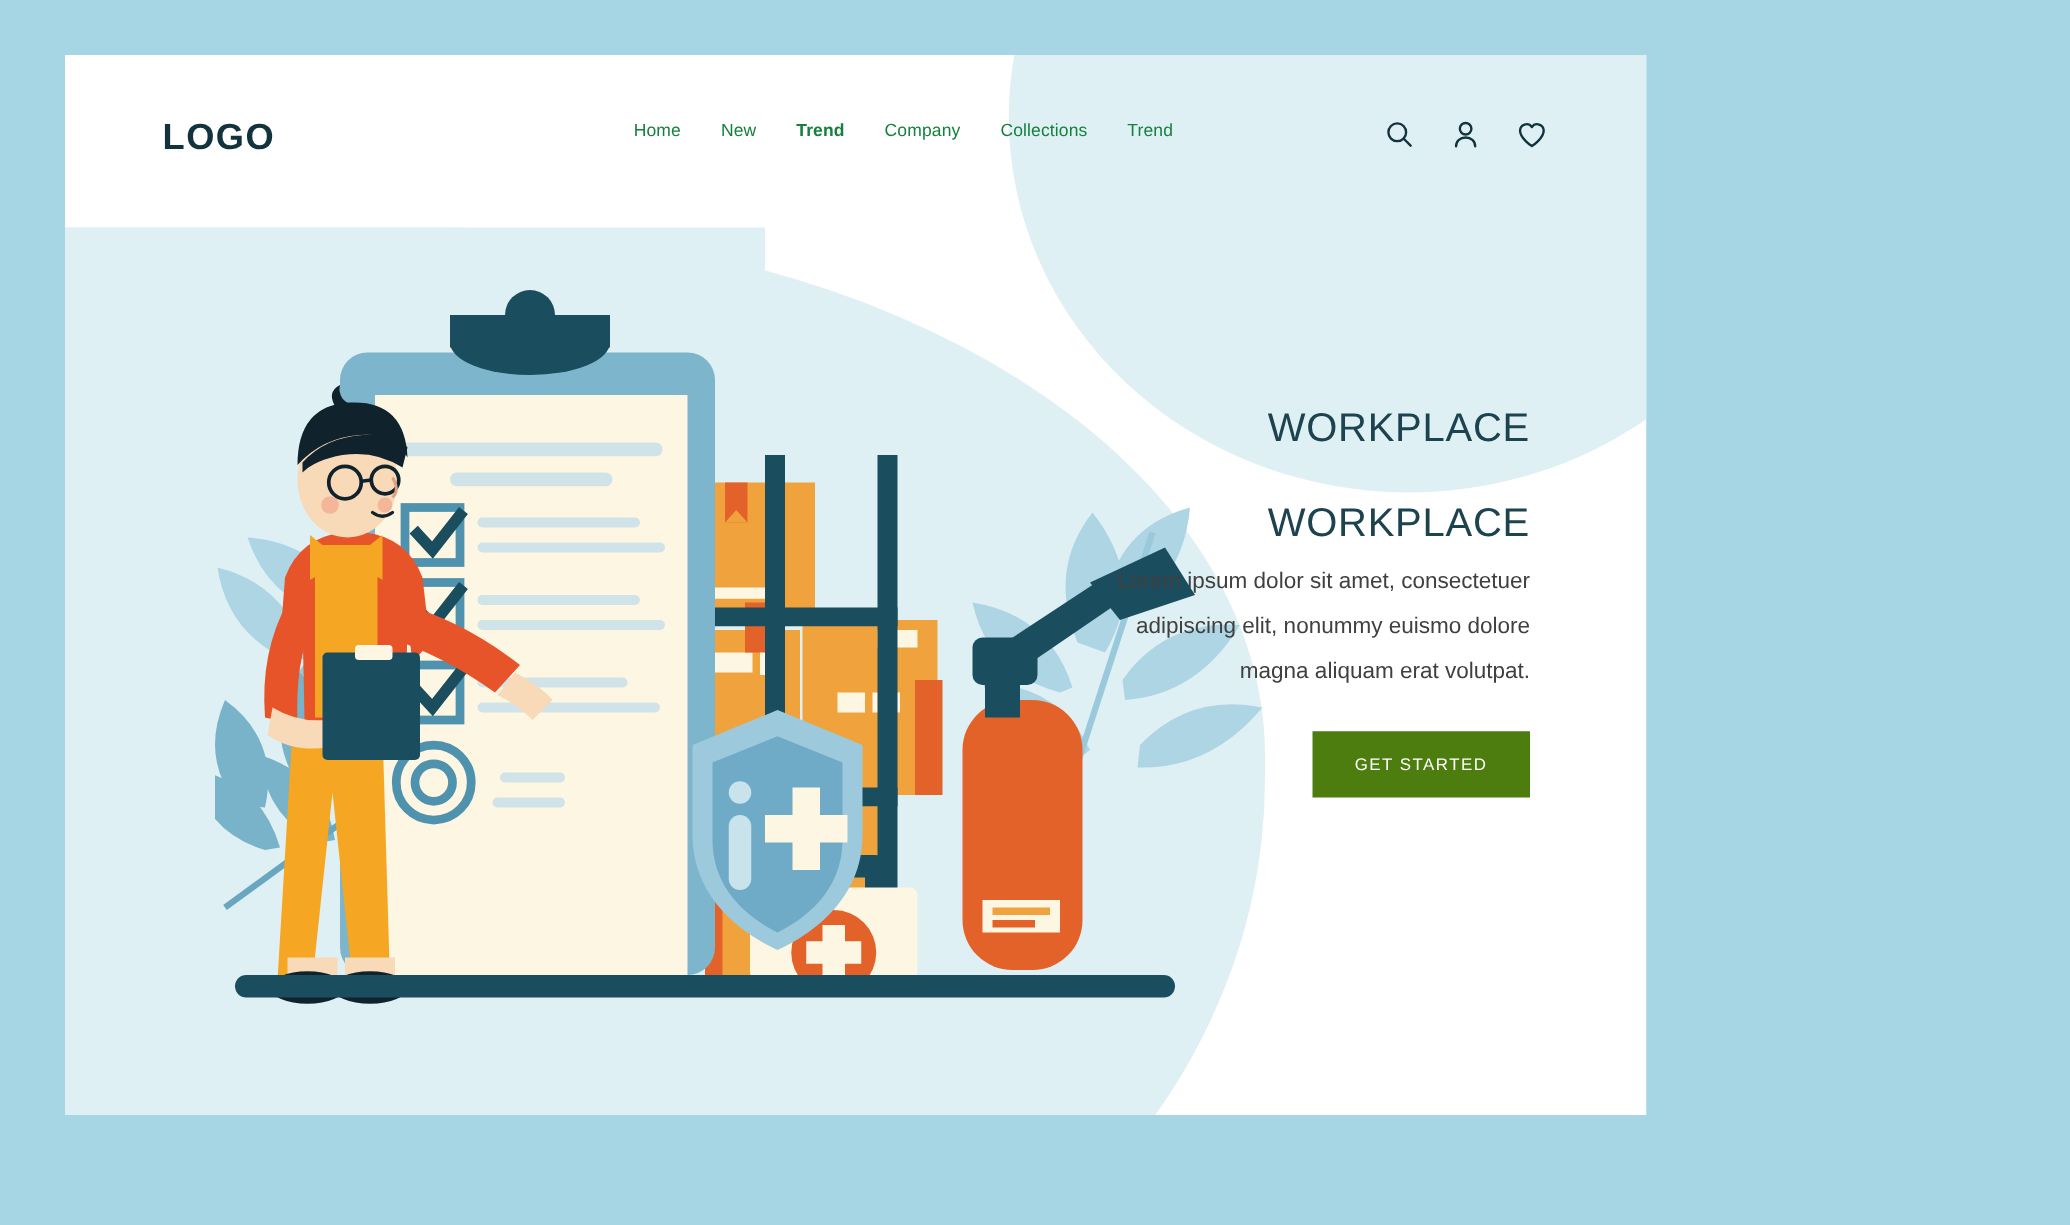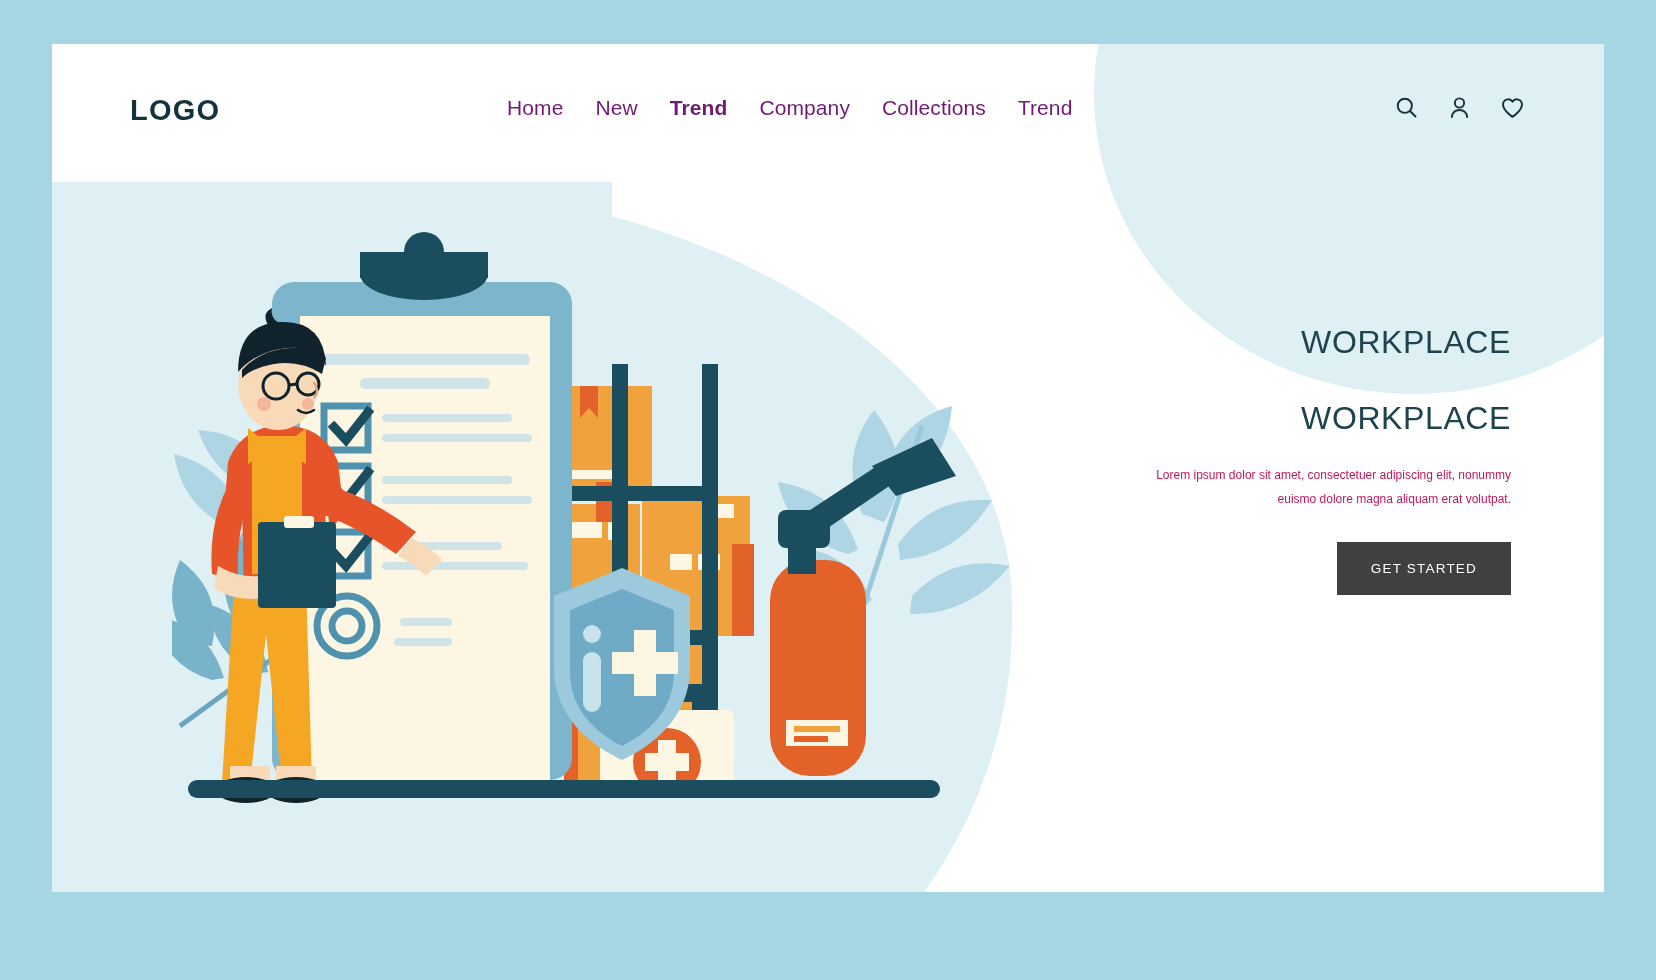--- a/index.html
+++ b/index.html
@@ -5,21 +5,21 @@
   * { margin:0; padding:0; box-sizing:border-box; }
   html,body { width:1656px; height:980px; overflow:hidden; }
   body {
     background:#a6d6e4;
     font-family:"Liberation Sans", sans-serif;
     position:relative;
   }
   .frame {
     position:absolute;
     left:52px; top:44px;
-    width:1552px; height:848px;
+    width:1265px; height:848px;
     background:#ffffff;
     overflow:hidden;
   }
   
   .blob-topright {
     position:absolute;
     right:-130px; top:-250px;
     width:640px; height:600px;
     background:#dff0f5;
     border-radius:50%;
@@ -47,47 +47,47 @@
   .logo {
     position:absolute; left:78px; top:50px;
     font-size:29px; font-weight:bold; letter-spacing:1.2px;
     color:#12323d;
   }
   .nav {
     position:absolute; left:455px; top:52px;
     display:flex; gap:32px; align-items:center;
   }
   .nav a {
-    font-size:21px; color:#701a75; text-decoration:none;
+    font-size:14px; color:#15803d; text-decoration:none;
     letter-spacing:.1px;
   }
   .nav a.active { font-weight:bold; }
   .hicons {
     position:absolute; right:78px; top:50px;
     display:flex; gap:26px; align-items:center;
   }
   .hicons svg { display:block; }
   
   .hero-text {
     position:absolute; right:93px; top:280px;
     width:372px;
     text-align:right; z-index:25;
   }
   .hero-title {
     font-size:32px; line-height:1.18;
     color:#1d434f; font-weight:400; letter-spacing:.6px;
   }
   .hero-sub {
-    margin-top:26px;
-    font-size:12px; line-height:2.0;
-    color:#be185d;
+    margin-top:9px;
+    font-size:18px; line-height:2.0;
+    color:#404040;
   }
   .cta {
     display:inline-block; margin-top:31px;
-    background:#404040; color:#ffffff;
+    background:#4d7c0f; color:#ffffff;
     font-size:13.5px; letter-spacing:1.2px;
     padding:19px 34px; border:none; cursor:pointer;
   }
   
   .illus { position:absolute; left:120px; top:170px; width:860px; height:620px; z-index:20; }
   .illus svg { display:block; }
 </style>
 </head>
 <body>
 

